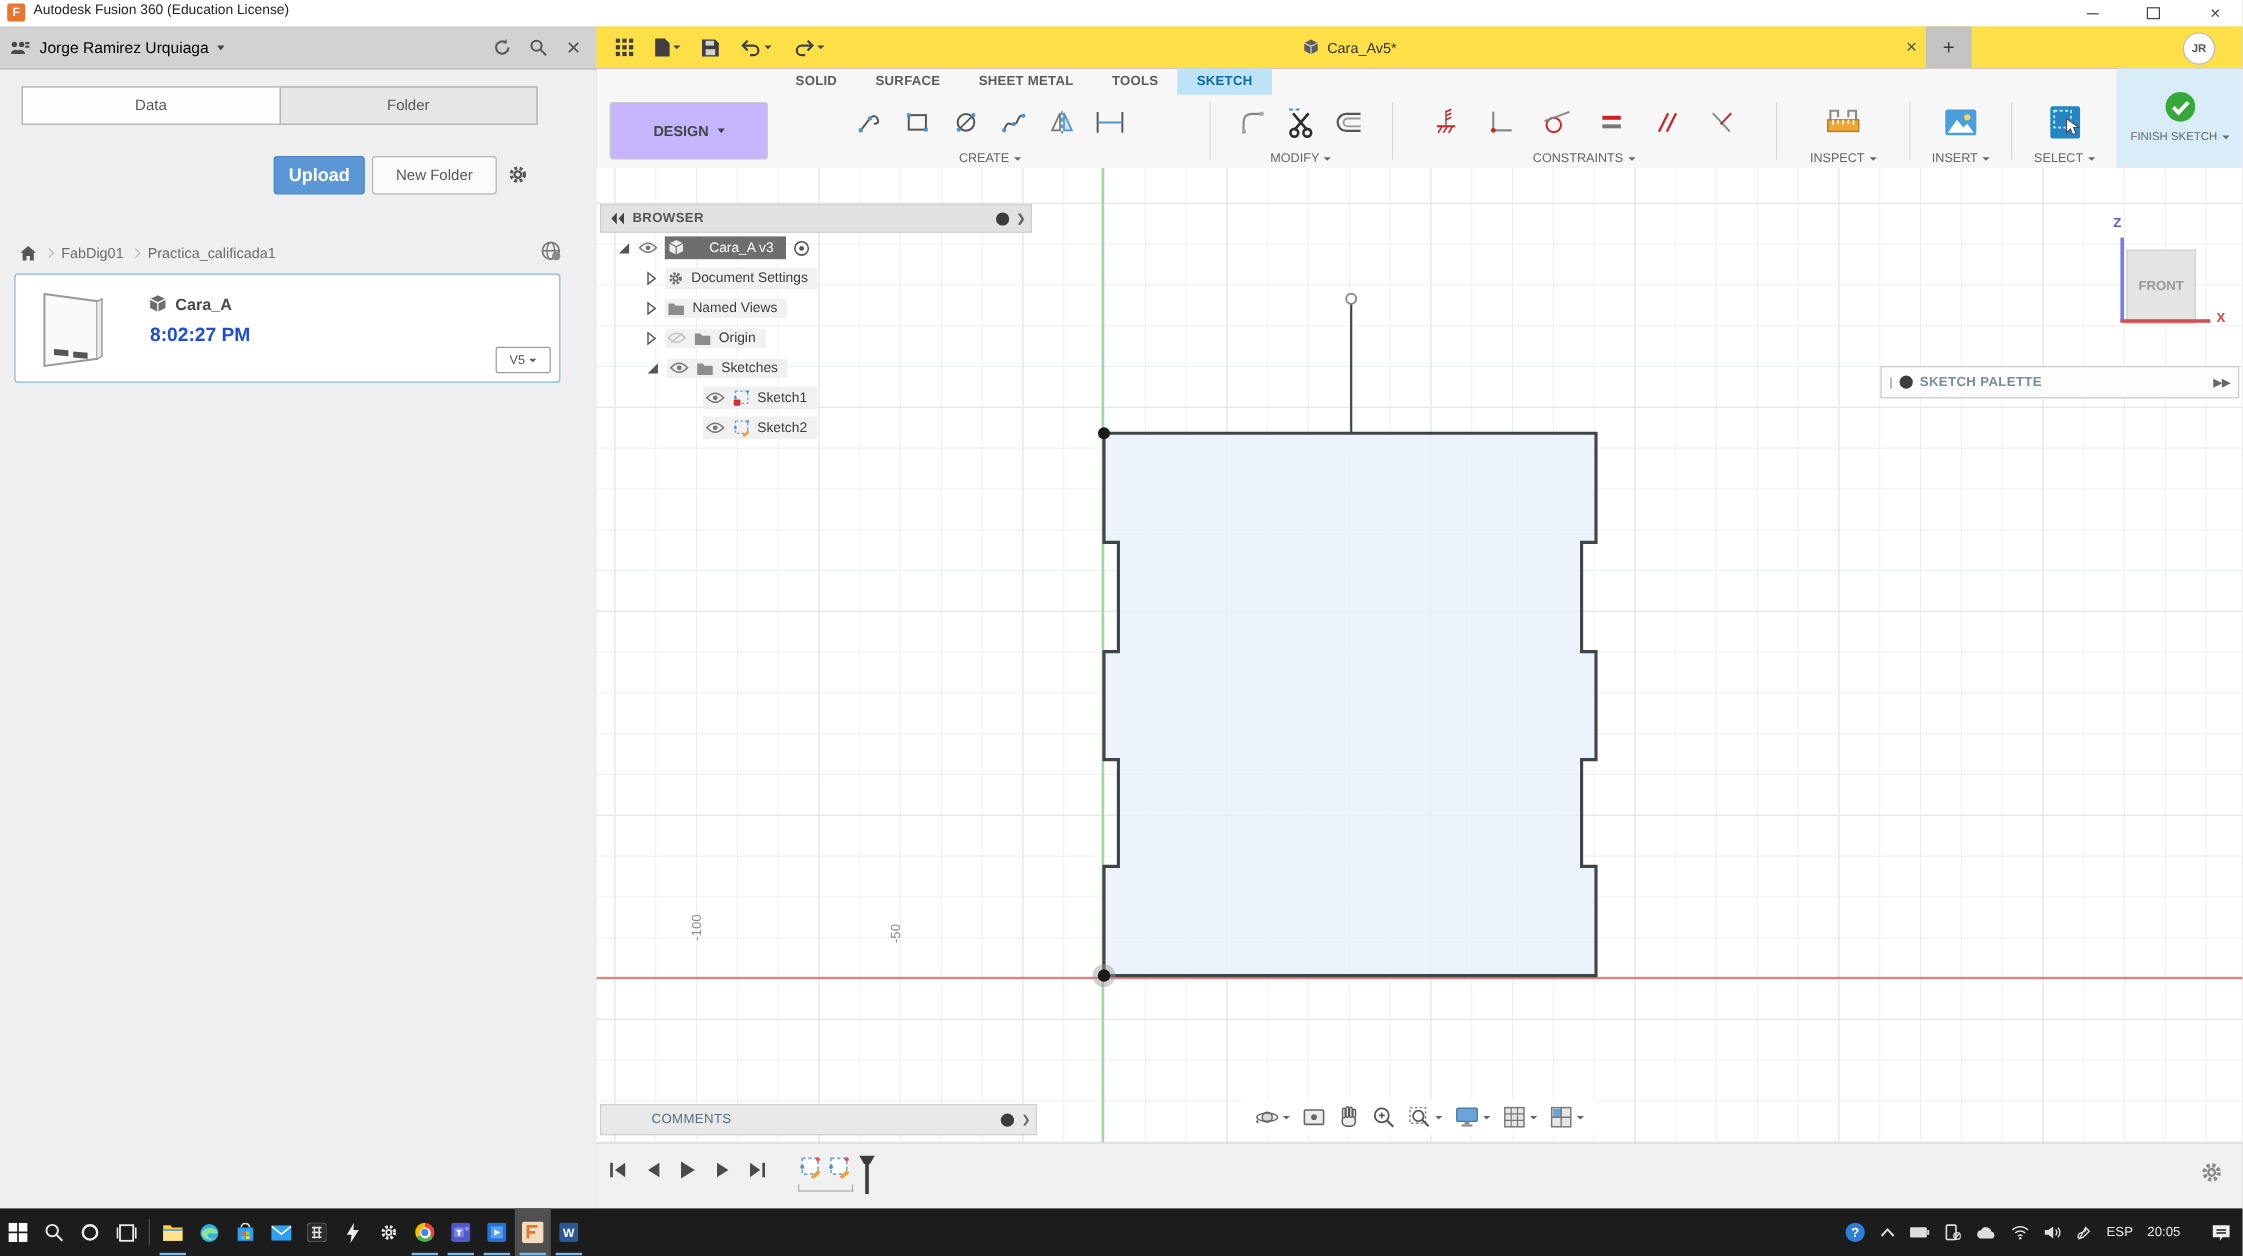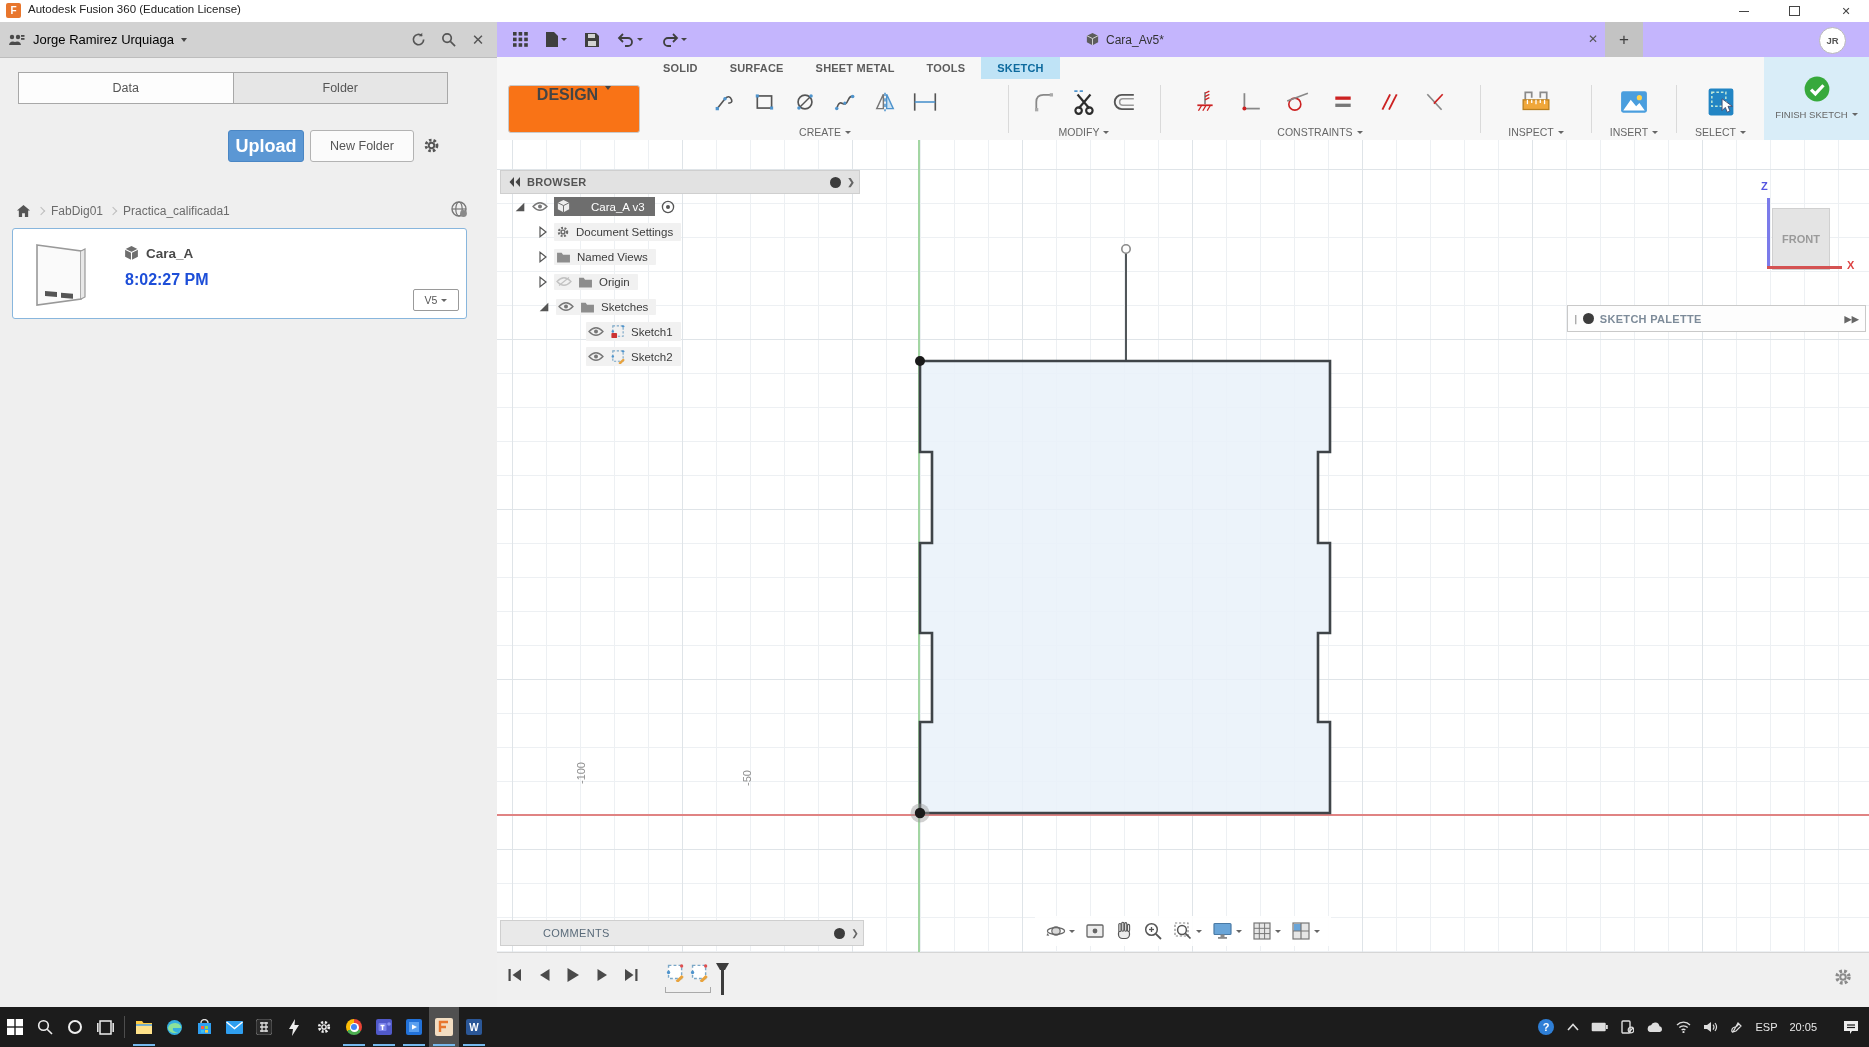--- a/index.html
+++ b/index.html
@@ -22,49 +22,49 @@
   
   #datapanel{left:0;top:22px;width:497px;height:985px;background:#efefef;border-right:1px solid #c4c4c4;}
   #dp-header{left:0;top:0;width:497px;height:35px;background:#d2d2d2;border-bottom:1px solid #bdbdbd;}
   #dp-header .name{font-size:13px;color:#000000;margin-left:8px;}
   .dp-hicon{width:30px;display:flex;justify-content:center;}
   #dp-tabs{left:18px;top:50px;width:428px;height:30px;border:1px solid #a8a8a8;border-radius:0;overflow:hidden;display:flex;background:#e6e6e6;}
   .dp-tab{flex:1;display:flex;align-items:center;justify-content:center;font-size:12.5px;color:#555;}
   .dp-tab.active{background:#fdfdfd;}
   .dp-tab + .dp-tab{border-left:1px solid #a8a8a8;}
   #upload-btn{left:228px;top:108px;width:74px;height:30px;background:#5b97d4;border:1px solid #4a86c4;border-radius:3px;
-      color:#fff;font-size:18px;font-weight:bold;display:flex;align-items:center;justify-content:center;}
+      color:#fff;font-size:15px;font-weight:bold;display:flex;align-items:center;justify-content:center;}
   #newfolder-btn{left:310px;top:108px;width:102px;height:30px;background:#fbfbfb;border:1px solid #b3b3b3;border-radius:3px;
       color:#555;font-size:12.5px;display:flex;align-items:center;justify-content:center;}
   #dp-gear{left:422px;top:114px;}
   #breadcrumb{left:16px;top:180px;height:18px;gap:7px;}
   .crumb{font-size:12px;color:#6b6b6b;}
   .crumb-sep{width:5px;height:5px;border-right:1.5px solid #bdbdbd;border-top:1.5px solid #bdbdbd;transform:rotate(45deg);}
   #bc-globe{left:450px;top:178px;}
   #filecard{left:12px;top:206px;width:453px;height:89px;background:#fff;border:1px solid #88b6dd;border-radius:3px;}
   #filecard .fname{font-size:13.5px;font-weight:bold;color:#4a4a4a;}
   #filecard .ftime{left:112px;top:42px;font-size:16px;color:#1d4ed8;font-weight:bold;}
   #fc-ver{left:400px;top:60px;width:44px;height:20px;border:1px solid #9a9a9a;border-radius:2px;background:#fff;
       display:flex;align-items:center;justify-content:center;gap:4px;font-size:10.5px;color:#555;}
   
-  #appstrip{left:497px;top:22px;width:1372px;height:35px;background:#c4b5fd;border-bottom:1px solid #701a75;}
+  #appstrip{left:497px;top:22px;width:1372px;height:35px;background:#fde047;border-bottom:1px solid #701a75;}
   .strip-btn{height:35px;display:flex;align-items:center;gap:2px;padding:0 8px;}
   #doctab{left:588px;top:0;height:35px;display:flex;align-items:center;gap:6px;font-size:12px;color:#333;}
   #tab-close{left:1086px;top:7px;width:20px;height:20px;display:flex;align-items:center;justify-content:center;color:#555;font-size:12px;}
   #tab-new{left:1108px;top:0;width:38px;height:35px;background:#c3c3c3;display:flex;align-items:center;justify-content:center;color:#3d3d3d;font-size:17px;}
   .stripicon{width:30px;height:35px;display:flex;align-items:center;justify-content:center;}
   #avatar{left:1322px;top:5px;width:25px;height:25px;background:#fff;border:1px solid #b9b9b9;border-radius:50%;
       display:flex;align-items:center;justify-content:center;font-size:9.5px;color:#555;font-weight:bold;}
   
   #ribbon{left:497px;top:57px;width:1372px;height:83px;background:#f7f7f7;border-bottom:1px solid #d2d2d2;}
   #ribbon-tabs{left:150px;top:0;height:22px;display:flex;}
   .rtab{padding:0 16px;height:22px;display:flex;align-items:center;font-size:11px;font-weight:bold;color:#5c5c5c;letter-spacing:.2px;}
   .rtab.active{background:#bfe3f6;color:#0d6a9e;}
-  #design-btn{left:11px;top:28px;width:130px;height:46px;background:#f97316;border:1px solid #c9c9c9;border-radius:3px;
-      display:flex;align-items:flex-start;justify-content:center;gap:7px;font-size:16px;color:#444;font-weight:bold;}
+  #design-btn{left:11px;top:28px;width:130px;height:46px;background:#c4b5fd;border:1px solid #c9c9c9;border-radius:3px;
+      display:flex;align-items:center;justify-content:center;gap:7px;font-size:12px;color:#444;font-weight:bold;}
   .rgroup{top:22px;height:61px;display:flex;flex-direction:column;align-items:center;}
   .rgroup .tools{flex:1;display:flex;align-items:center;gap:8px;}
   .glabel{height:16px;display:flex;align-items:center;gap:4px;font-size:10.5px;color:#666;}
   .rsep{top:28px;width:1px;height:48px;background:#dadada;}
   .tool{width:32px;height:34px;display:flex;align-items:center;justify-content:center;}
   #finish-group{left:1267px;top:0;width:105px;height:83px;background:#d9edf8;display:flex;flex-direction:column;align-items:center;justify-content:center;gap:4px;}
   #finish-group .glabel{font-size:9.5px;white-space:nowrap;}
   
   #canvas{left:497px;top:140px;width:1372px;height:812px;background:#fff;overflow:hidden;
      background-image:

